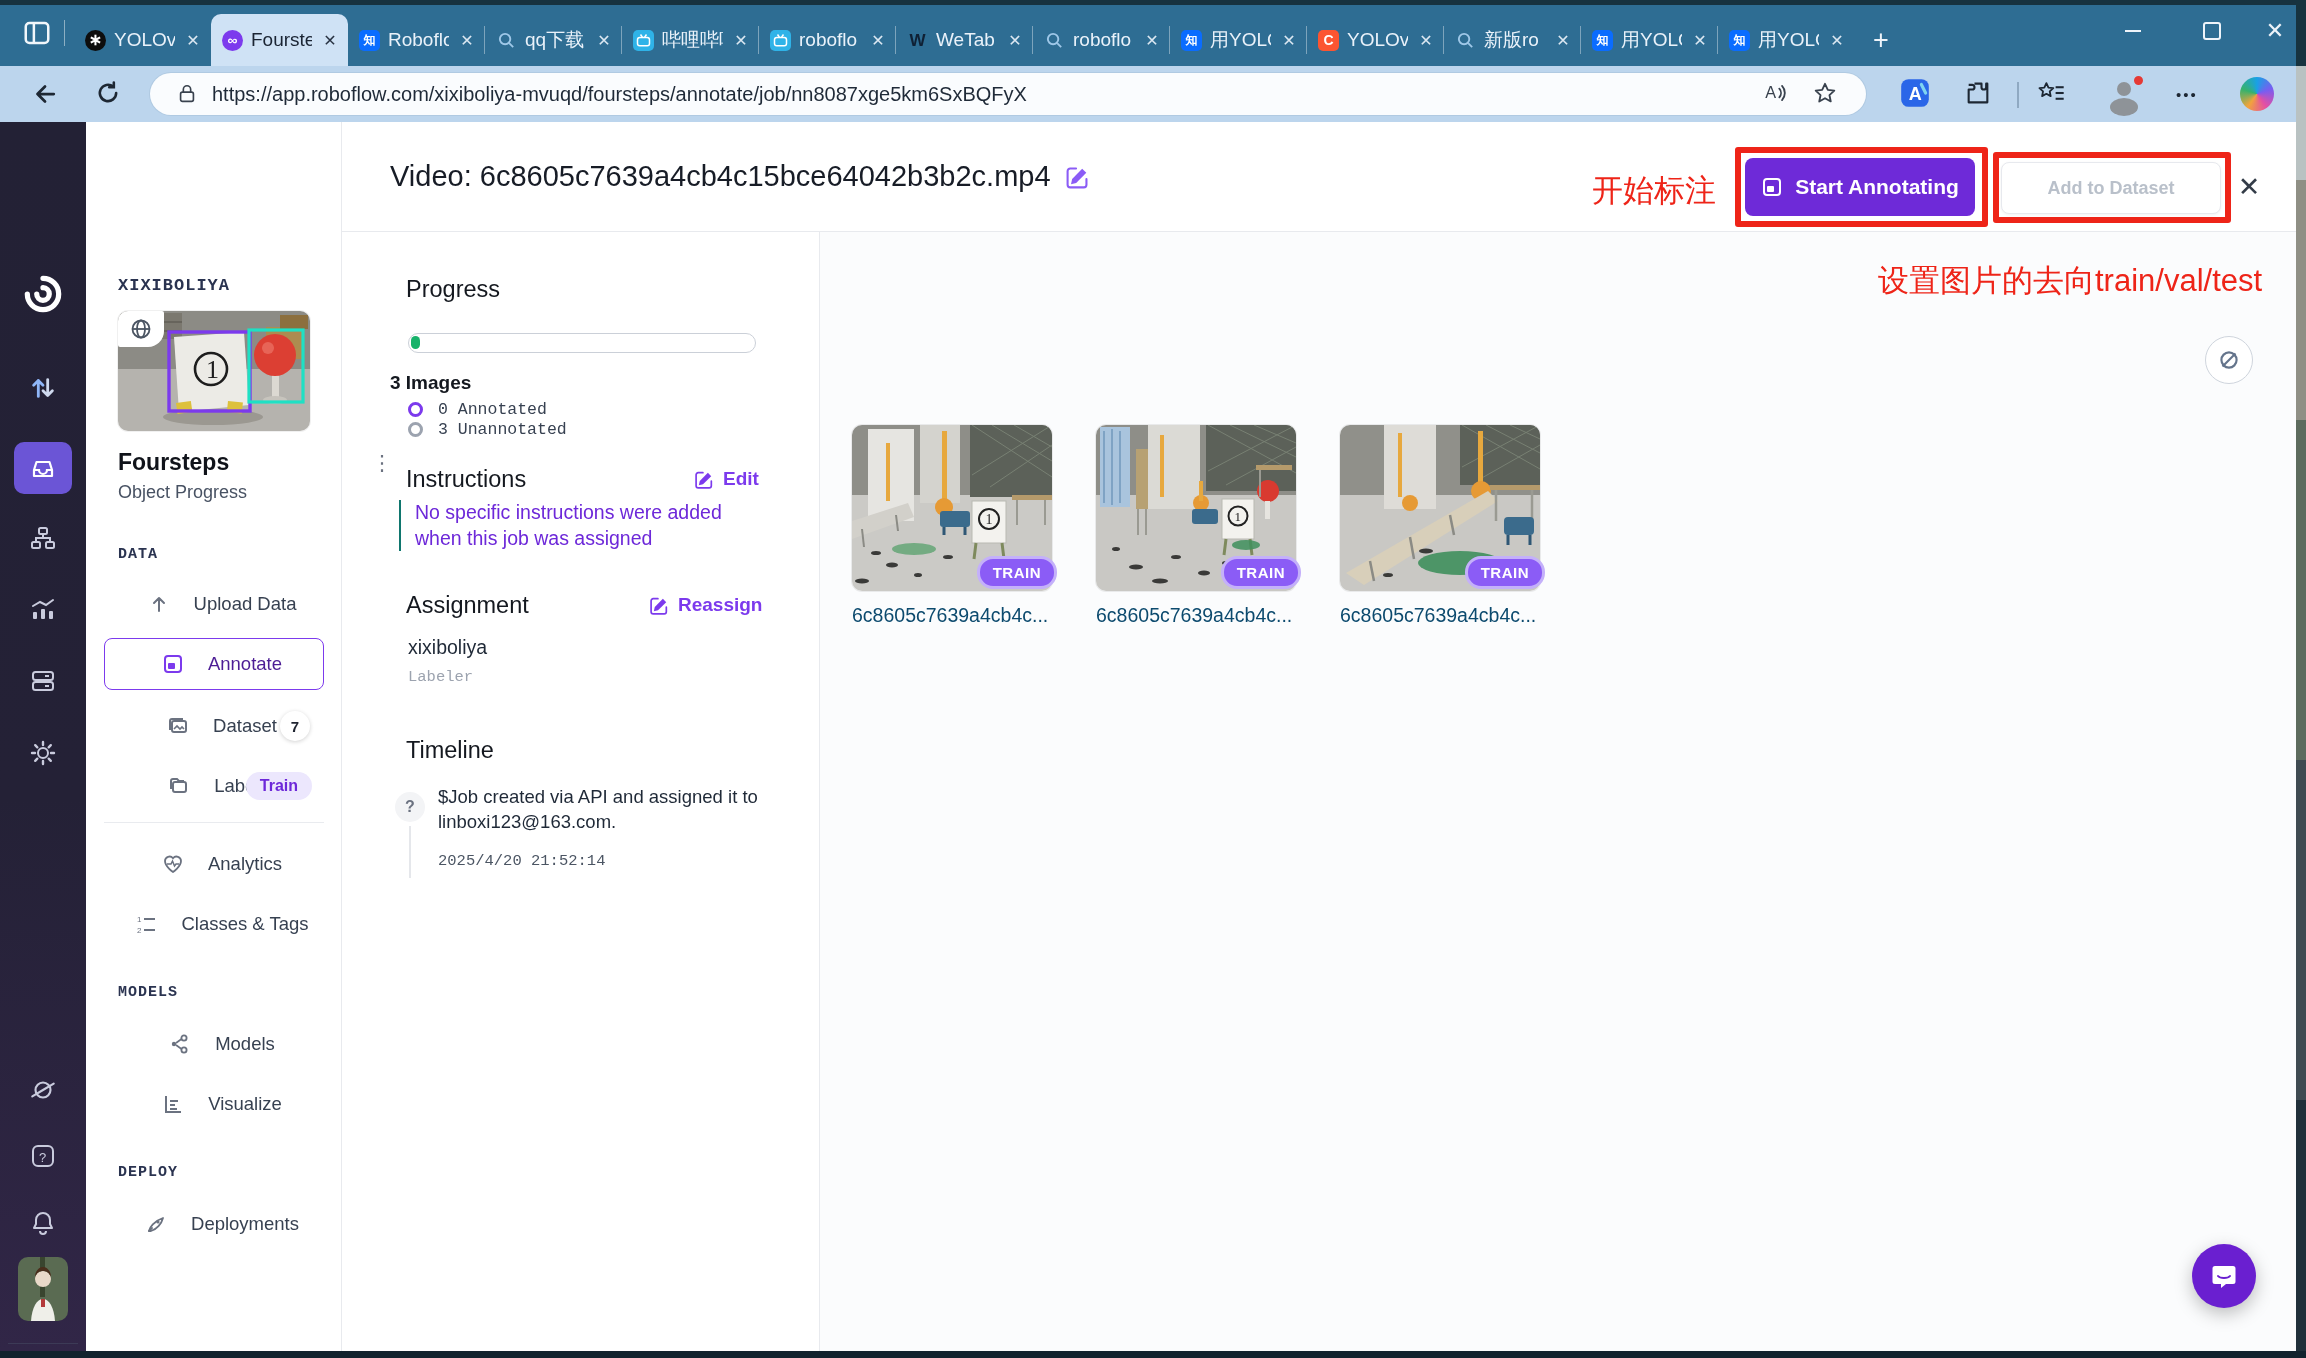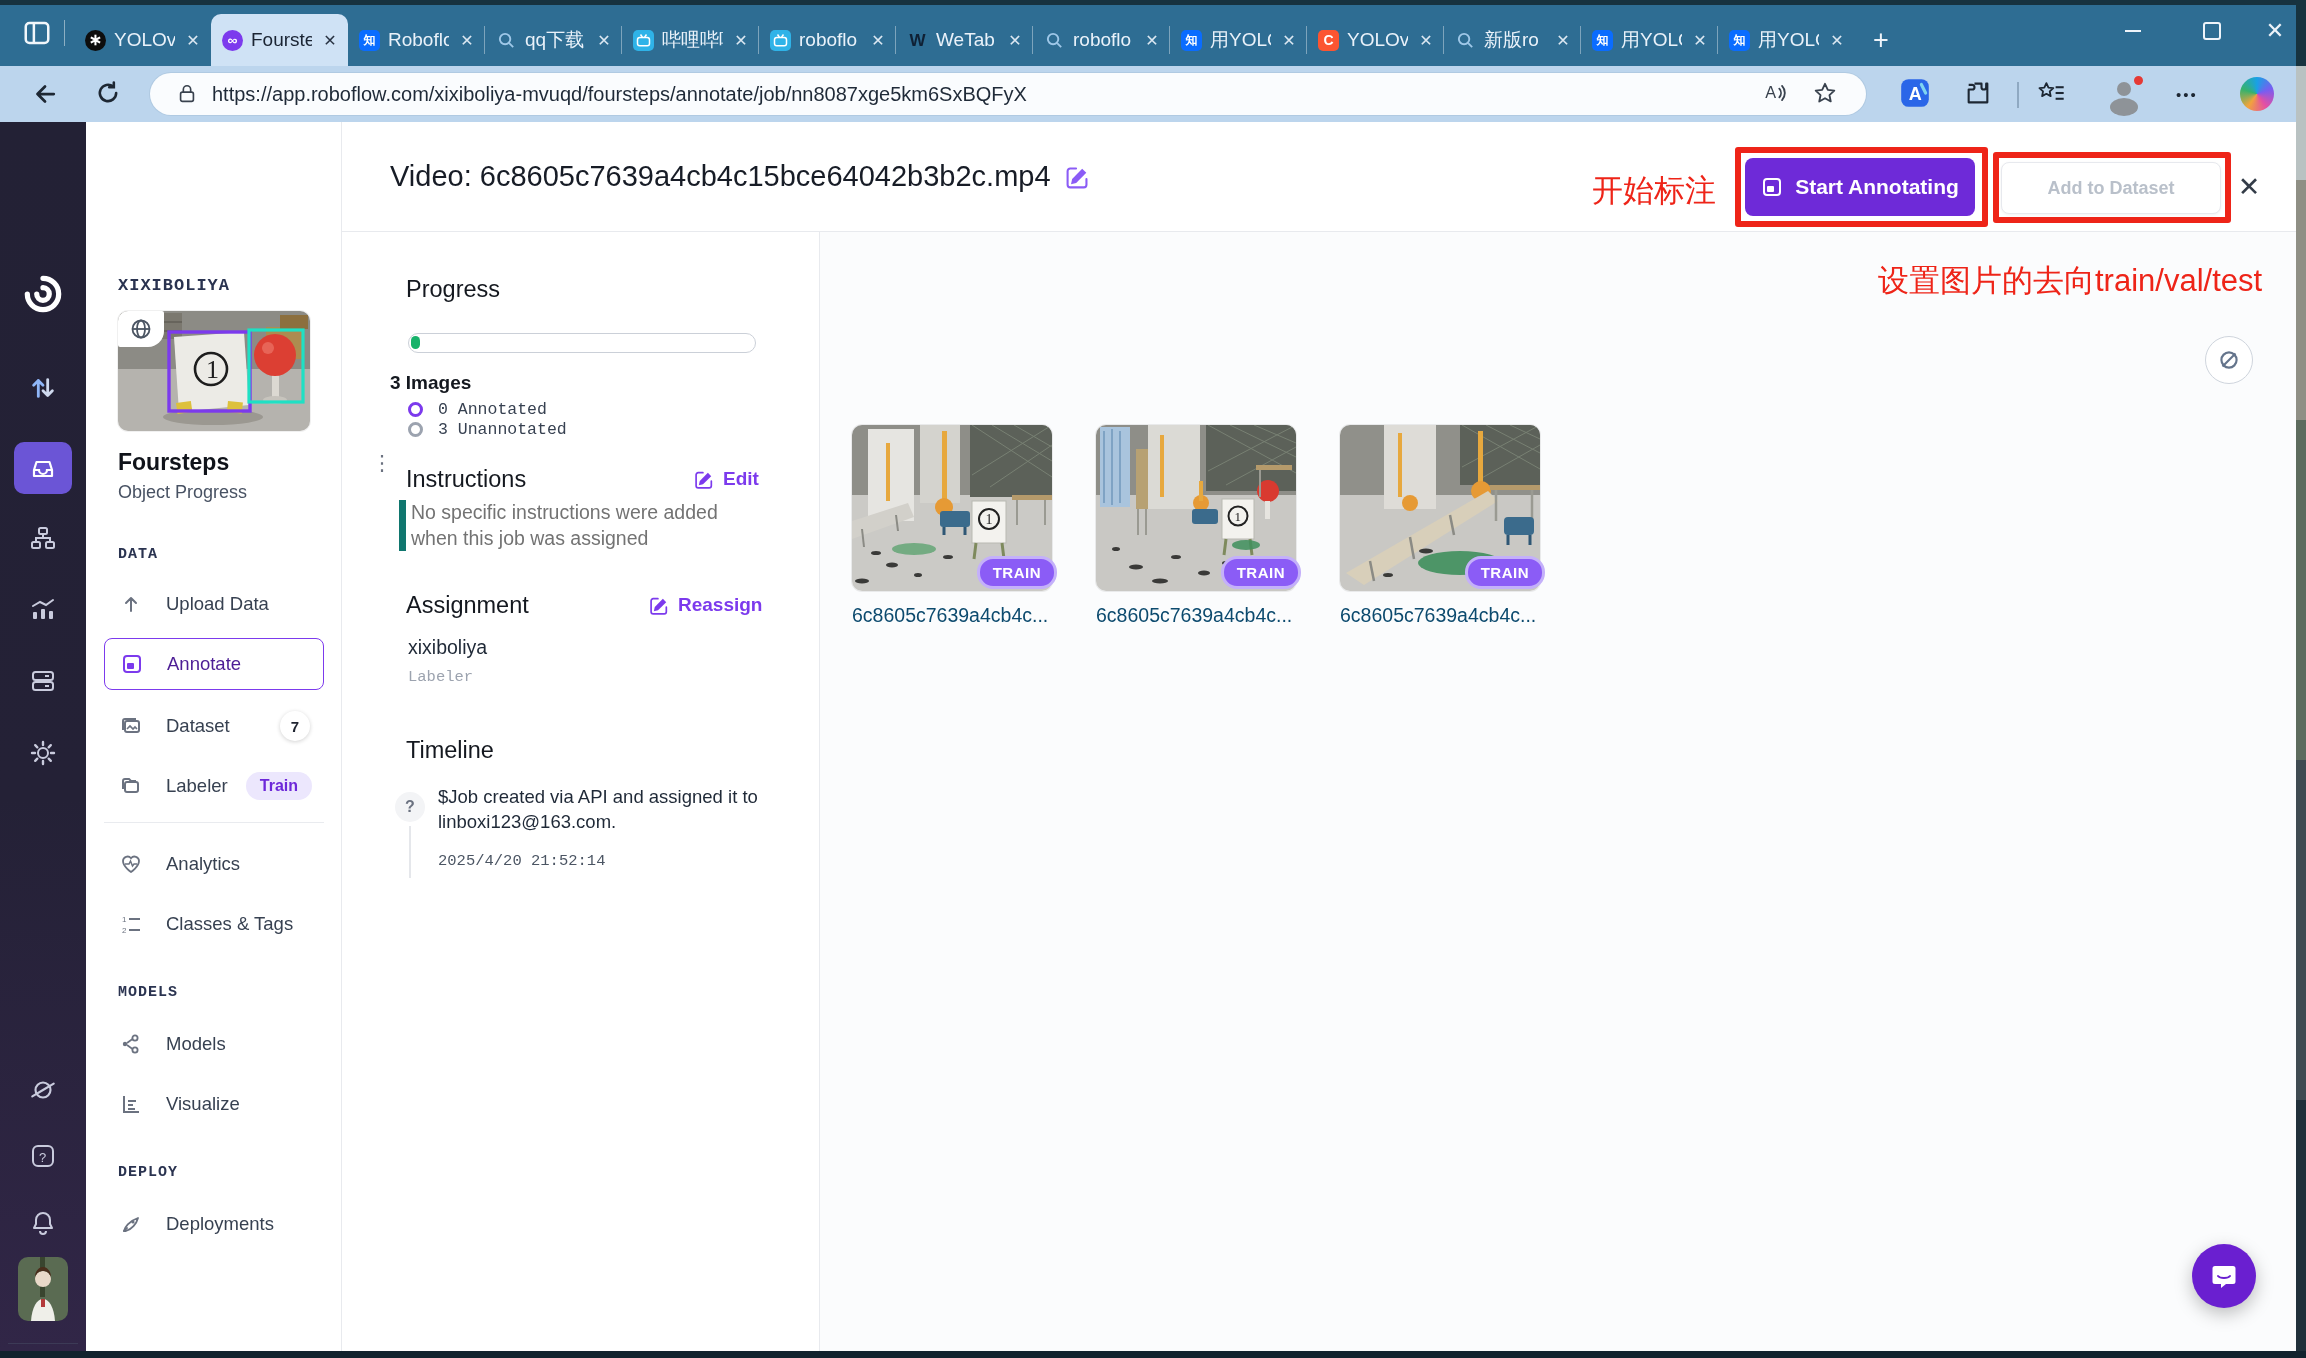--- a/index.html
+++ b/index.html
@@ -78,21 +78,21 @@
   .ws-label{position:absolute;left:32px;top:154px;font-size:17px;font-weight:bold;letter-spacing:1px;color:#2a3350;}
   .proj-thumb{position:absolute;left:32px;top:189px;width:192px;height:120px;border-radius:10px;overflow:hidden;box-shadow:0 0 0 1px rgba(0,0,0,.06);}
   .globe-badge{position:absolute;left:32px;top:189px;width:46px;height:36px;background:#fff;border-radius:10px 2px 16px 2px;
                display:flex;align-items:center;justify-content:center;color:#4b5563;}
   .proj-name{position:absolute;left:32px;top:327px;font-size:23px;font-weight:bold;color:#10131a;}
   .kebab{position:absolute;left:282px;top:327px;width:28px;height:28px;color:#6b7280;font-size:21px;display:flex;align-items:center;justify-content:center;}
   .kebab::after{content:"⋮";}
   .proj-type{position:absolute;left:32px;top:360px;font-size:18px;color:#485263;}
   .sec-head{position:absolute;left:32px;font-size:15px;font-weight:bold;letter-spacing:1px;color:#2a3350;}
   .nav-item{position:absolute;left:18px;width:220px;height:44px;display:flex;align-items:center;gap:24px;padding-left:16px;
-            font-size:18.5px;color:#374151;border-radius:8px;}
+            font-size:18.5px;color:#374151;border-radius:8px;justify-content:center;}
   .nav-item .nico{width:22px;height:22px;color:#6b7280;flex:none;}
   .nav-annotate{border:1.6px solid #7c3aed;height:52px;color:#4c1d95;font-weight:500;}
   .nav-annotate .nico{color:#7c3aed;}
   .count-badge{position:absolute;right:14px;width:30px;height:30px;border-radius:50%;background:#fff;
                box-shadow:0 1px 4px rgba(0,0,0,.18);display:flex;align-items:center;justify-content:center;
                font-size:15px;font-weight:bold;color:#1f2430;}
   .train-badge{position:absolute;right:12px;padding:5px 14px;border-radius:16px;background:#ece7fd;color:#6d28d9;
                font-size:16px;font-weight:bold;}
   .nav-div{position:absolute;left:18px;top:700px;width:220px;height:1px;background:#e9ebef;}
 
@@ -115,22 +115,22 @@
   .jp-h{position:absolute;left:64px;font-size:23.5px;font-weight:normal;color:#14181f;}
   .jp-link{position:absolute;font-size:19px;font-weight:bold;color:#7c3aed;display:flex;align-items:center;gap:8px;}
   .jp-link .pencil{width:21px;height:21px;color:#7c3aed;}
   .progress-bar{position:absolute;left:66px;top:101px;width:348px;height:20px;border:1.5px solid #cbd0d8;border-radius:11px;background:#fff;}
   .progress-fill{position:absolute;left:2px;top:2px;width:9px;height:13px;border-radius:7px;background:#17b26a;}
   .jp-imgs{position:absolute;left:48px;top:140px;font-size:19px;font-weight:bold;color:#14181f;}
   .jp-radio{position:absolute;left:66px;width:15px;height:15px;border-radius:50%;background:#fff;}
   .r-purple{border:3px solid #7c3aed;}
   .r-gray{border:3px solid #9ca3af;}
   .jp-radio-lab{position:absolute;left:96px;font-size:16.5px;color:#374151;}
-  .jp-body{position:absolute;left:57px;top:268px;width:360px;border-left:7px solid #0f766e;padding-left:5px;
-           font-size:19.5px;color:#737373;line-height:1.32;}
+  .jp-body{position:absolute;left:57px;top:268px;width:360px;border-left:2px solid #0f766e;padding-left:14px;
+           font-size:19.5px;color:#6d28d9;line-height:1.32;}
   .jp-assignee{position:absolute;left:66px;top:404px;font-size:19.5px;color:#1f2937;}
   .jp-role{position:absolute;left:66px;top:436px;font-size:15.5px;color:#9ca3af;}
   .tl-q{position:absolute;left:53px;top:560px;width:30px;height:30px;border-radius:50%;background:#f3f4f6;
         display:flex;align-items:center;justify-content:center;color:#6b7280;font-size:16px;font-weight:bold;}
   .tl-q::after{content:"?";}
   .tl-line{position:absolute;left:67px;top:594px;width:2px;height:52px;background:#e5e7eb;}
   .tl-text{position:absolute;left:96px;top:553px;width:350px;font-size:18.5px;color:#1f2937;line-height:1.35;}
   .tl-date{position:absolute;left:96px;top:620px;font-size:15.5px;color:#4b5563;}
 
   

